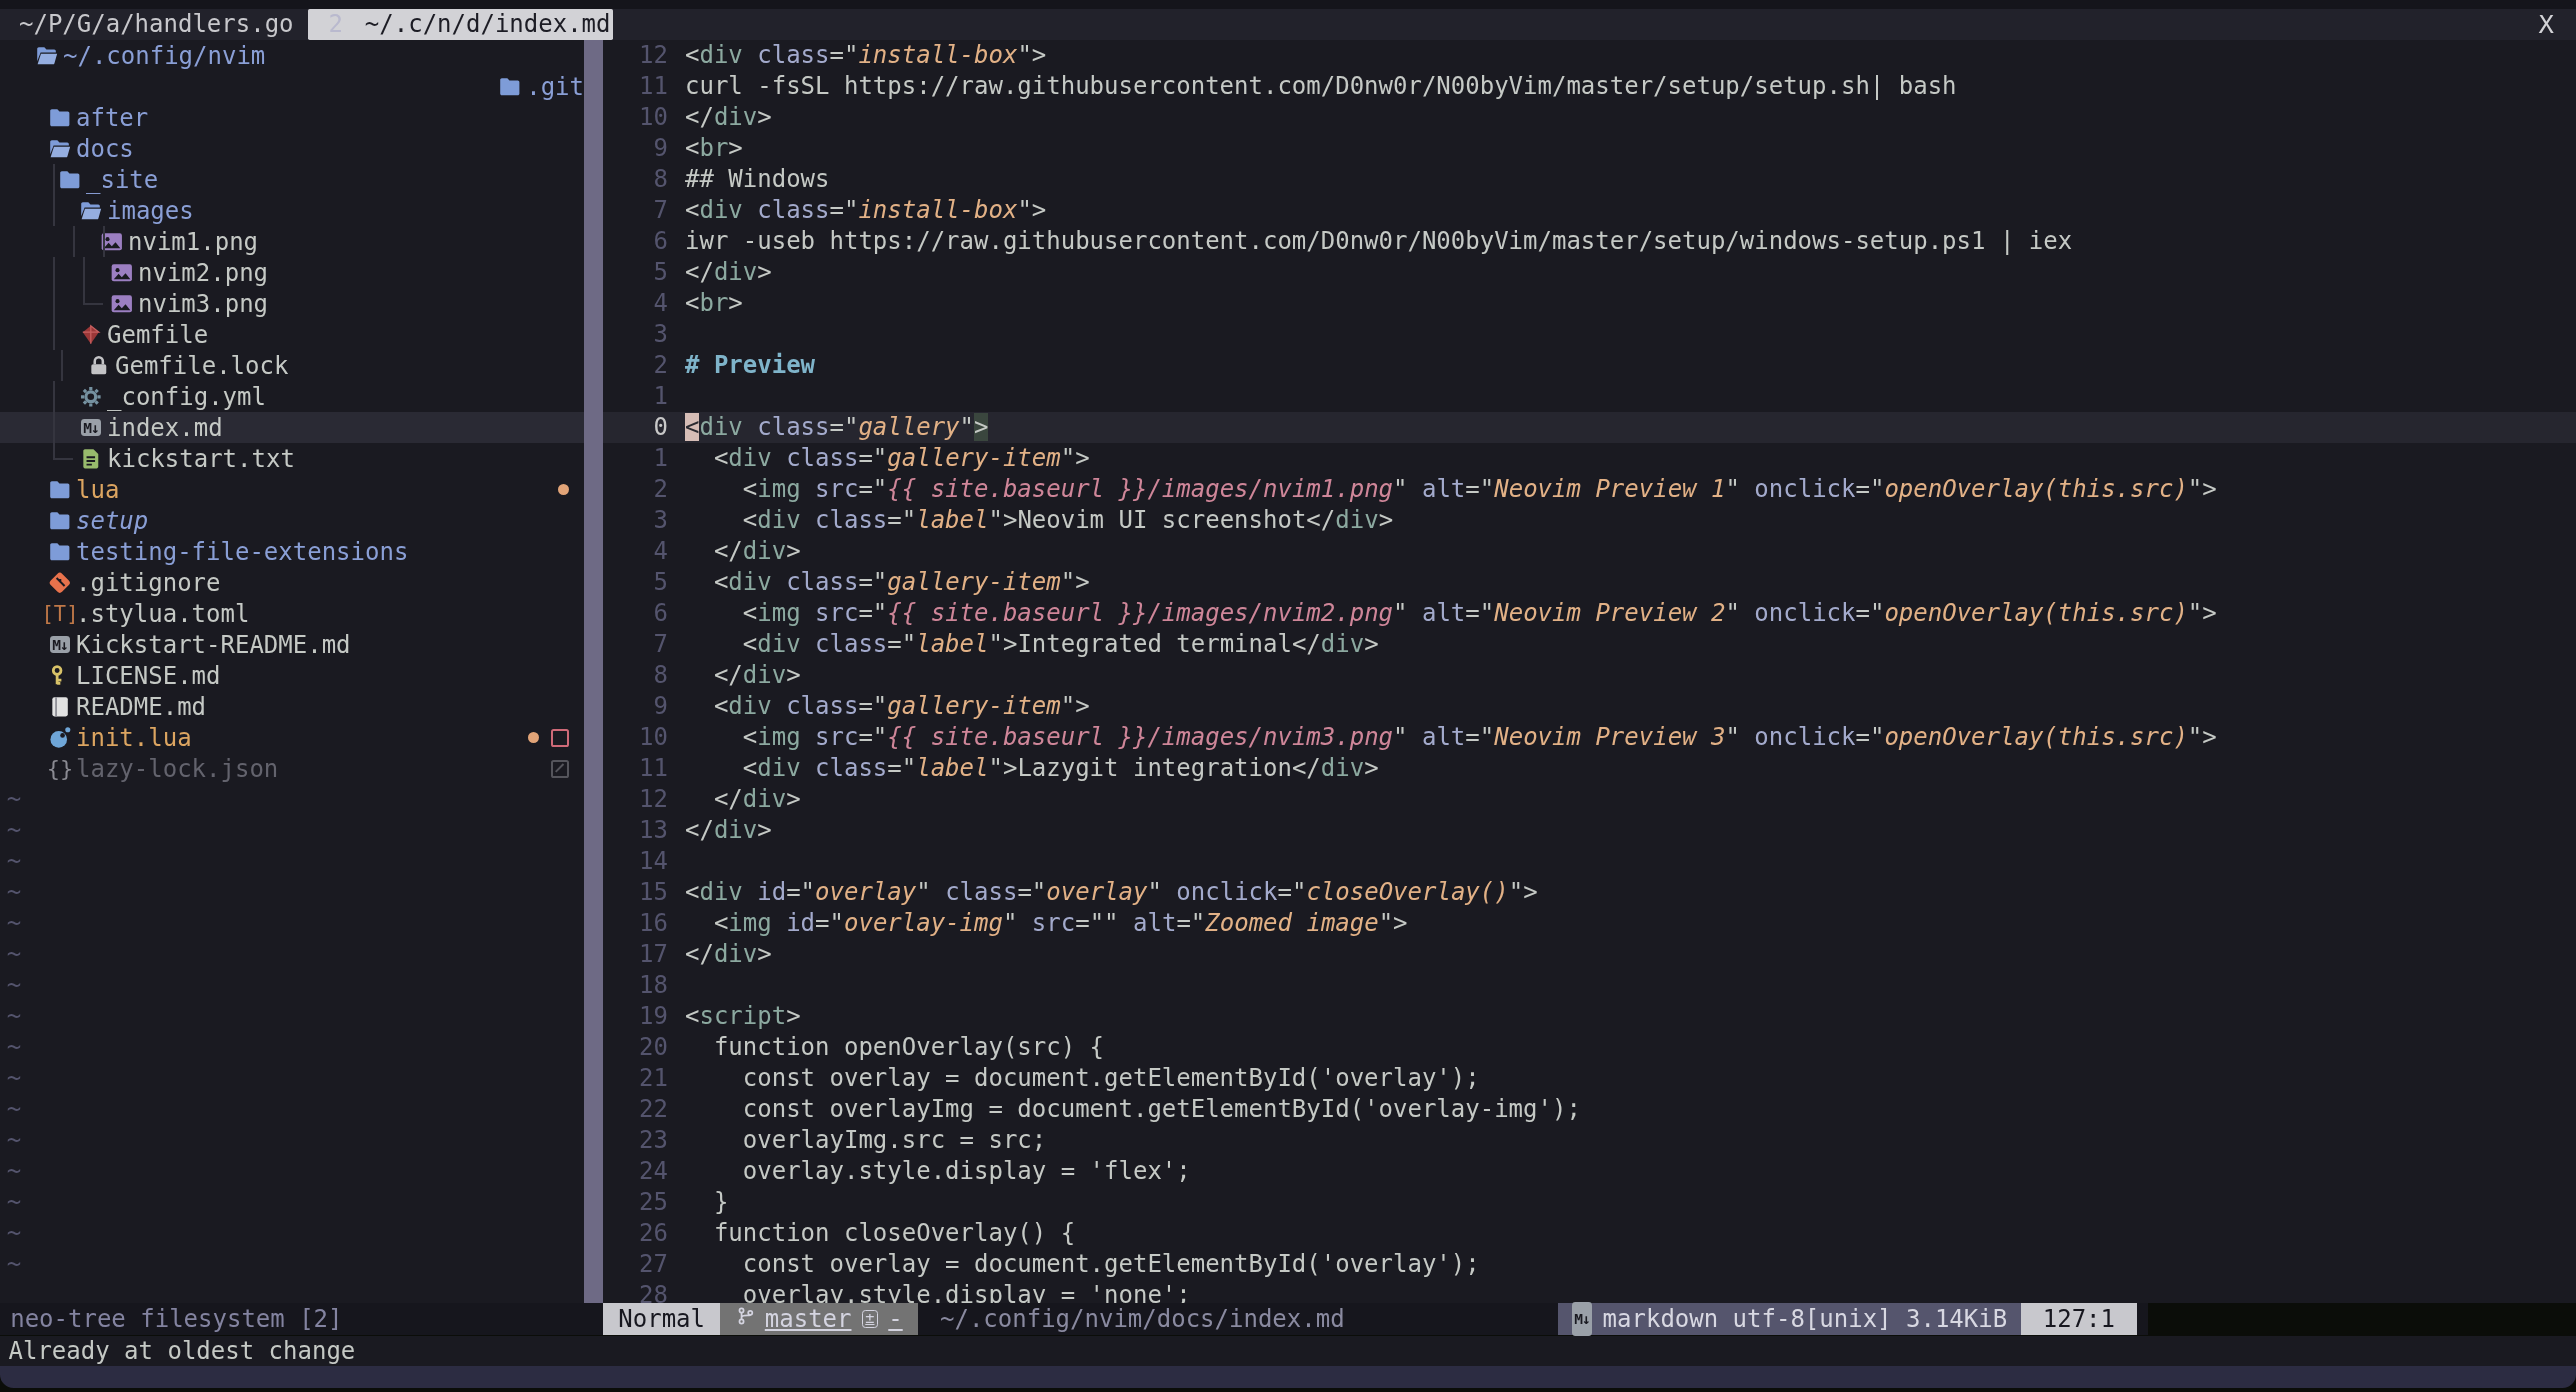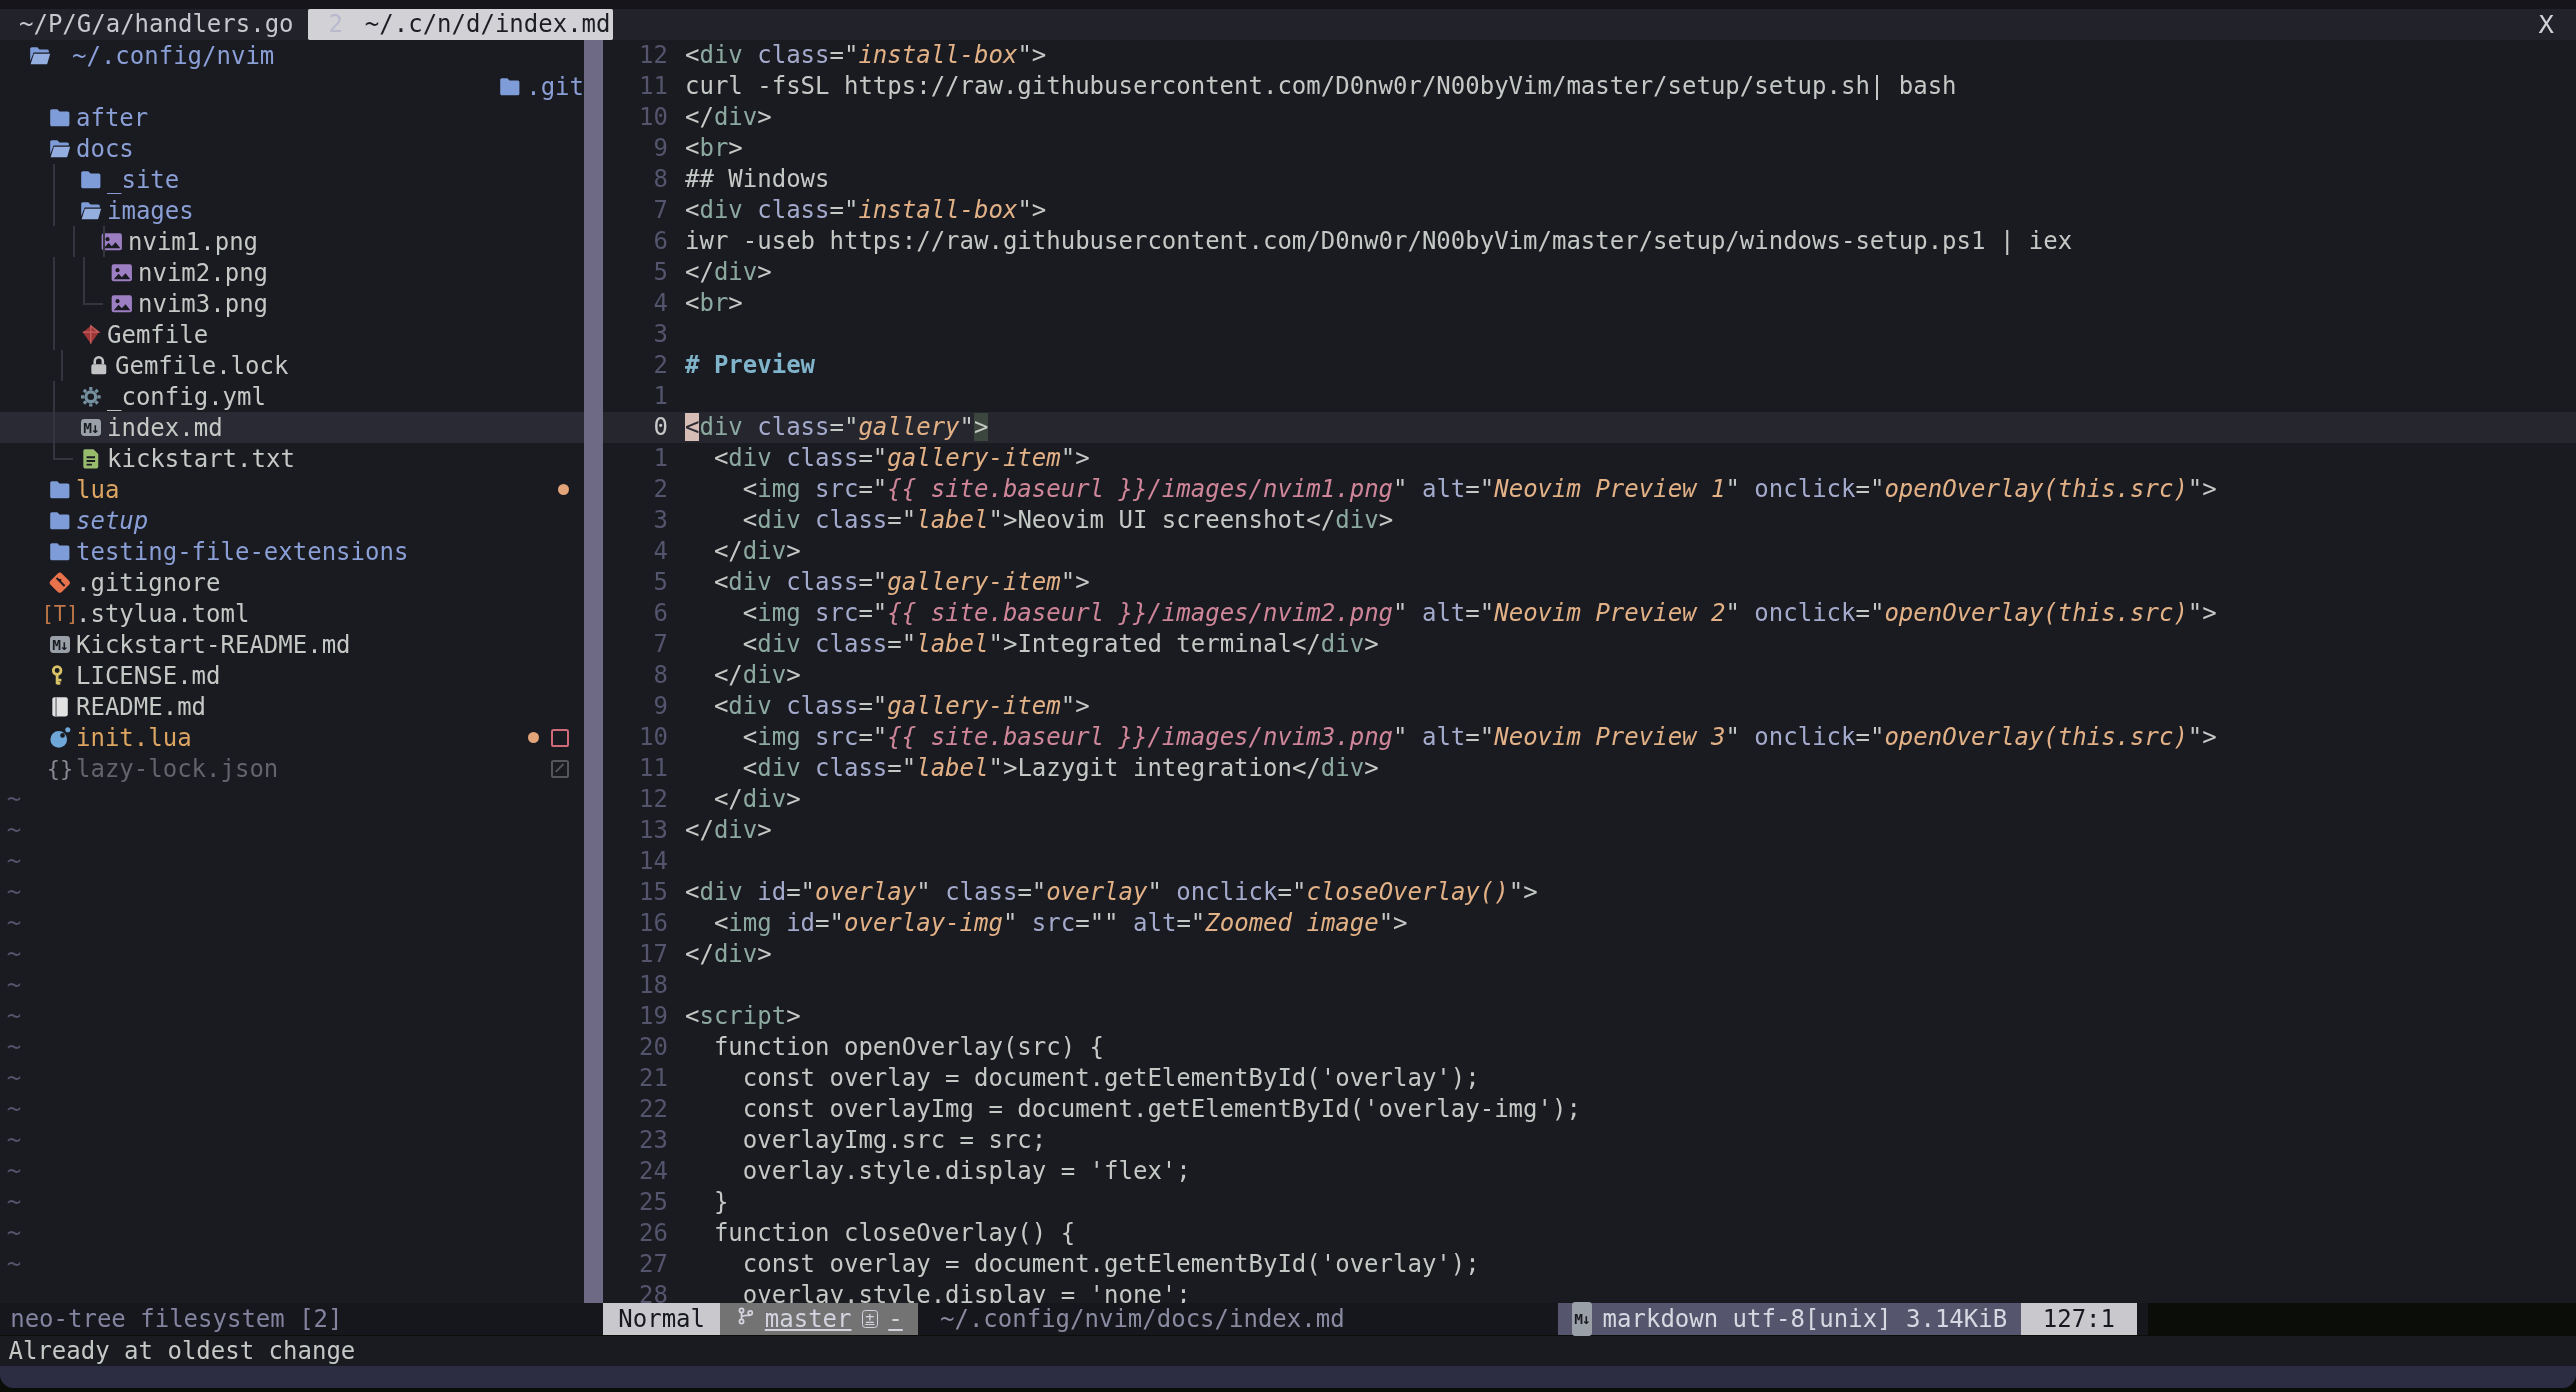--- a/index.html
+++ b/index.html
@@ -98,35 +98,35 @@
     <div class="tab-inactive">~/P/G/a/handlers.go</div>
     <div class="tab-active">
       <span class="tab-num">2</span>
       <span>~/.c/n/d/index.md</span>
     </div>
     <div id="tab-close">X</div>
   </div>
 
   <div id="neotree">
     <div id="tree-rows">
-        <div class="trow" style="padding-left: 24px; gap: 16px;"><span class="ticon"><svg width="25.6" height="25.6" viewBox="0 0 24 24">
+        <div class="trow" style="padding-left: 31px;"><span class="ticon"><svg width="25.6" height="25.6" viewBox="0 0 24 24">
               <path fill="#7e9cd8" d="M3 5.5C3 4.7 3.7 4 4.5 4h5.2l2 2.2h7.3c.8 0 1.5.7 1.5 1.5V9H6.2L3 17z"></path>
               <path fill="#95aee0" d="M6.5 10h15.2l-2.6 9.2c-.2.5-.7.8-1.2.8H3.4z"></path>
             </svg></span><span class="tlabel dir">~/.config/nvim</span></div>
         <div class="trow" style="padding-left: 44px; justify-content: flex-end;"><span class="ticon"><svg width="25.6" height="25.6" viewBox="0 0 24 24">
               <path fill="#7e9cd8" d="M3 5.5C3 4.7 3.7 4 4.5 4h5.2l2 2.2h7.8c.8 0 1.5.7 1.5 1.5v10.8c0 .8-.7 1.5-1.5 1.5h-15C3.7 20 3 19.3 3 18.5z"></path>
             </svg></span><span class="tlabel dir">.git</span></div>
         <div class="trow" style="padding-left: 44px;"><span class="ticon"><svg width="25.6" height="25.6" viewBox="0 0 24 24">
               <path fill="#7e9cd8" d="M3 5.5C3 4.7 3.7 4 4.5 4h5.2l2 2.2h7.8c.8 0 1.5.7 1.5 1.5v10.8c0 .8-.7 1.5-1.5 1.5h-15C3.7 20 3 19.3 3 18.5z"></path>
             </svg></span><span class="tlabel dir">after</span></div>
         <div class="trow" style="padding-left: 44px;"><span class="ticon"><svg width="25.6" height="25.6" viewBox="0 0 24 24">
               <path fill="#7e9cd8" d="M3 5.5C3 4.7 3.7 4 4.5 4h5.2l2 2.2h7.3c.8 0 1.5.7 1.5 1.5V9H6.2L3 17z"></path>
               <path fill="#95aee0" d="M6.5 10h15.2l-2.6 9.2c-.2.5-.7.8-1.2.8H3.4z"></path>
             </svg></span><span class="tlabel dir">docs</span></div>
-        <div class="trow" style="padding-left: 75px;"><div class="guide" style="left: 53px;"></div><span class="ticon"><svg width="25.6" height="25.6" viewBox="0 0 24 24">
+        <div class="trow" style="padding-left: 54px;"><div class="guide" style="left: 53px;"></div><span class="ticon"><svg width="25.6" height="25.6" viewBox="0 0 24 24">
               <path fill="#7e9cd8" d="M3 5.5C3 4.7 3.7 4 4.5 4h5.2l2 2.2h7.8c.8 0 1.5.7 1.5 1.5v10.8c0 .8-.7 1.5-1.5 1.5h-15C3.7 20 3 19.3 3 18.5z"></path>
             </svg></span><span class="tlabel dir">_site</span></div>
         <div class="trow" style="padding-left: 75px;"><div class="guide" style="left: 53px;"></div><span class="ticon"><svg width="25.6" height="25.6" viewBox="0 0 24 24">
               <path fill="#7e9cd8" d="M3 5.5C3 4.7 3.7 4 4.5 4h5.2l2 2.2h7.3c.8 0 1.5.7 1.5 1.5V9H6.2L3 17z"></path>
               <path fill="#95aee0" d="M6.5 10h15.2l-2.6 9.2c-.2.5-.7.8-1.2.8H3.4z"></path>
             </svg></span><span class="tlabel dir">images</span></div>
         <div class="trow" style="padding-left: 76px; margin-left: 20px;"><div class="guide" style="left: 53px;"></div><div class="guide" style="left: 83px;"></div><span class="ticon"><svg width="25.6" height="25.6" viewBox="0 0 24 24">
               <rect x="2.5" y="4" width="19" height="16" rx="2" fill="#9c7fc2"></rect>
               <circle cx="8" cy="9.5" r="1.9" fill="#1a1a21"></circle>
               <path fill="#1a1a21" d="M4.5 18l4.5-5 3 3.2 3.5-3.7 4.5 5.5z"></path>

